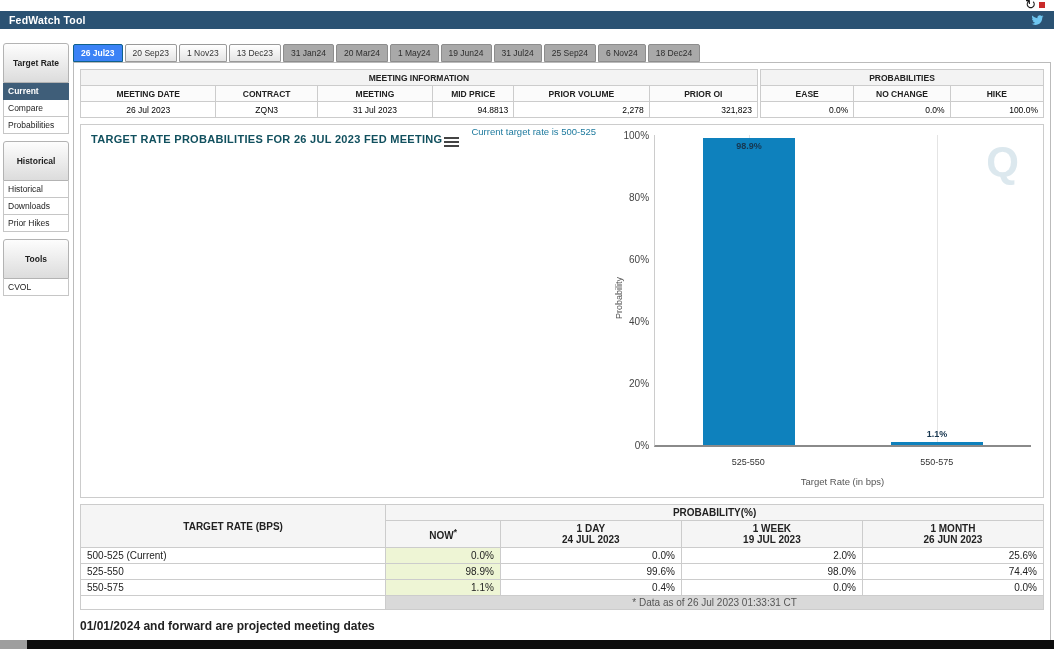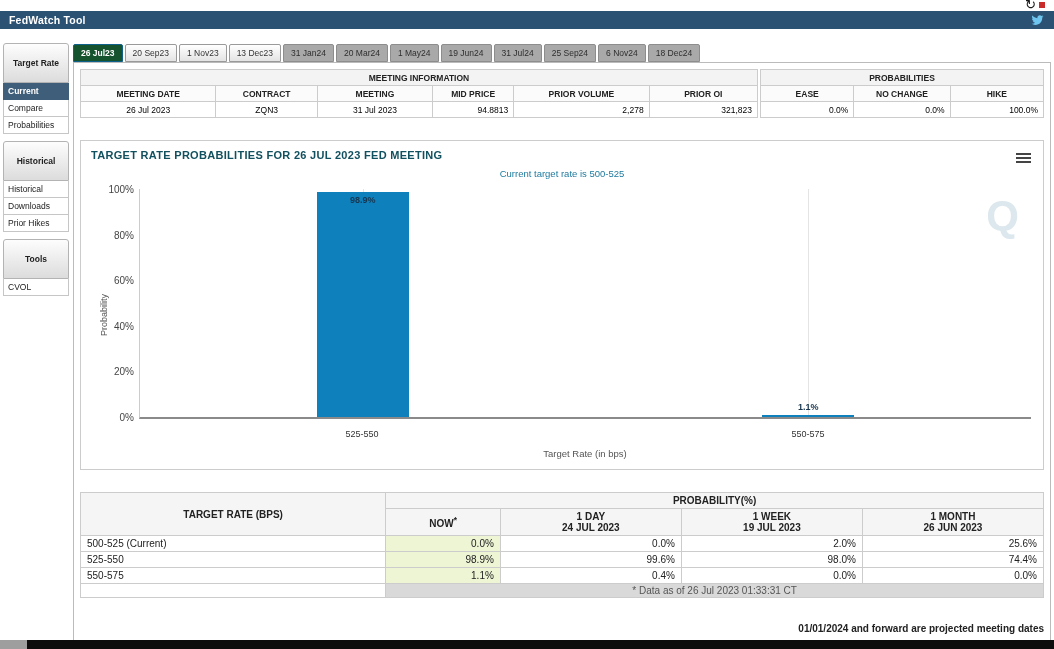--- a/index.html
+++ b/index.html
@@ -19,36 +19,36 @@
   .content-row { display:flex; margin-top:14px; padding:0 3px; height:598px; }
   .sidebar { width:66px; flex:none; margin-right:4px; }
   .side-section { margin-bottom:7px; }
   .side-header { border:1px solid #b3b3b3; background:linear-gradient(#fdfdfd,#dcdcdc); font-size:8.5px; font-weight:bold; text-align:center; padding:14px 0; border-radius:3px 3px 0 0; color:#222; }
   .side-item { border:1px solid #c6c6c6; border-top:none; background:#fff; font-size:8.5px; padding:3px 4px; color:#222; cursor:pointer; white-space:nowrap; overflow:hidden; }
   .side-item.selected { background:#3f5e79; color:#fff; border-color:#3f5e79; font-weight:bold; }
 
   .main { flex:1; display:flex; flex-direction:column; min-width:0; }
   .tabs { display:flex; gap:2px; height:19px; align-items:flex-end; }
   .tab { font-size:8.5px; padding:3px 7px; border:1px solid #9a9a9a; background:linear-gradient(#ffffff,#e4e4e4); color:#333; border-radius:2px 2px 0 0; cursor:pointer; white-space:nowrap; }
-  .tab.selected { background:#14532d; color:#fff; font-weight:bold; border-color:#10618a; }
+  .tab.selected { background:#3b82f6; color:#fff; font-weight:bold; border-color:#10618a; }
   .tab.gray { background:#a9a9a9; border-color:#8d8d8d; color:#2e2e2e; }
-  .main-box { flex:1; border:1px solid #bbb; padding:6px; display:flex; flex-direction:column; gap:22px; min-height:0; }
+  .main-box { flex:1; border:1px solid #bbb; padding:6px; display:flex; flex-direction:column; gap:6px; min-height:0; }
 
   
   .info-row { display:flex; justify-content:space-between; }
   table { border-collapse:collapse; }
   .mi-table { width:678px; }
   .pr-table { width:284px; }
   .mi-table th, .mi-table td, .pr-table th, .pr-table td { border:1px solid #ccc; font-size:8.5px; padding:2px 5px; height:16px; }
   .tbl-title { background:#f3f3f3; font-weight:bold; text-align:center; color:#222; }
   .hdr th { background:#fbfbfb; font-weight:bold; text-align:center; color:#222; }
   td.c { text-align:center; } td.r { text-align:right; }
 
   
-  .chart-panel { position:relative; border:1px solid #ccc; flex:1; min-height:330px; display:flex; flex-direction:column; }
+  .chart-panel { position:relative; border:1px solid #ccc; flex:1; min-height:330px; display:flex; }
   .chart-header { display:flex; justify-content:space-between; align-items:flex-start; padding:8px 10px 0 10px; }
   .chart-title { font-size:11px; font-weight:bold; color:#11505e; letter-spacing:0.3px; }
   .menu-icon { cursor:pointer; padding:2px; }
   .menu-icon span { display:block; width:15px; height:2px; background:#444; margin:2px 0; }
   .chart-subtitle { text-align:center; font-size:9.5px; color:#1e7a9e; margin-top:1px; }
   .plot-wrap { position:relative; flex:1; margin:4px 8px 4px 8px; }
   .ylabel { position:absolute; left:-6px; top:45%; transform:rotate(-90deg); font-size:9px; color:#555; transform-origin:center; }
   .plot-area { position:absolute; left:50px; right:4px; top:6px; bottom:46px; border-left:1px solid #ccc; border-bottom:2px solid #8a8a8a; background:#fff; }
   .ytick { position:absolute; right:calc(100% + 6px); transform:translateY(50%); font-size:10px; color:#444; white-space:nowrap; }
   .bar-slot { position:absolute; top:0; bottom:0; width:50%; }
@@ -64,21 +64,21 @@
   .rate-table { width:100%; }
   .rate-table th, .rate-table td { border:1px solid #ccc; font-size:10px; padding:2px 6px; color:#222; }
   .rate-table th { background:#f5f5f5; font-weight:bold; text-align:center; }
   .rate-table th .l2 { font-weight:bold; }
   .rate-table td { text-align:right; height:15px; background:#fff; }
   .rate-table td.rate { text-align:left; }
   .rate-table td.now { background:#eef5d5; }
   .rate-table tr.foot td { background:#d9d9d9; text-align:center; color:#555; height:13px; padding:1px; }
   .rate-table tr.foot td.blank { background:#fff; border-color:#ccc; }
 
-  .projected-note { text-align:right; font-size:10px; font-weight:bold; color:#222; padding:3px 0 1px; }
+  .projected-note { text-align:left; font-size:12px; font-weight:bold; color:#222; padding:3px 0 1px; }
 
   .bottom-strip-left { position:absolute; bottom:0; left:0; width:27px; height:9px; background:#9e9e9e; }
   .bottom-strip { position:absolute; bottom:0; left:27px; right:0; height:9px; background:#0c0c0c; }
 </style>
 </head>
 <body>
 
 <div class="page">
 
   <div class="topstrip">

